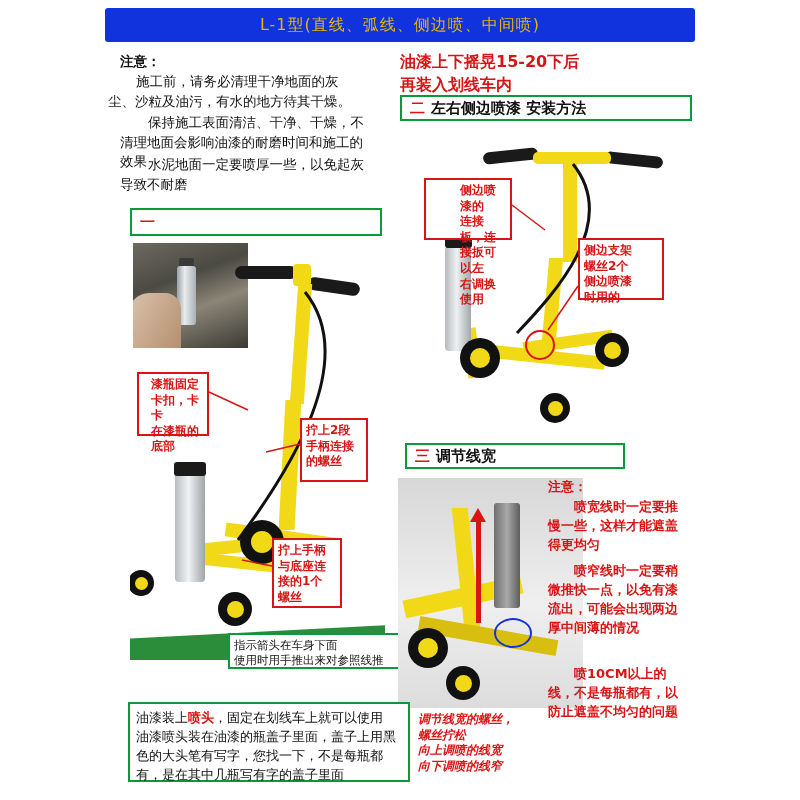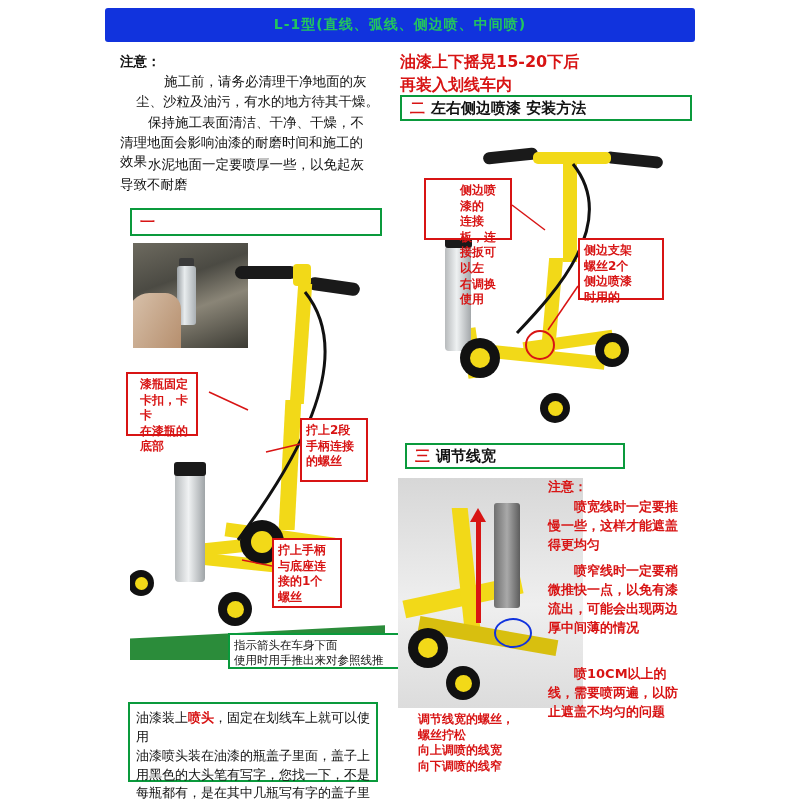--- a/index.html
+++ b/index.html
@@ -12,21 +12,21 @@
   }
   .page{position:absolute;inset:0;}
 
   
   .title-bar{
     position:absolute;left:105px;top:8px;width:590px;height:34px;
     background:#1133dd;border-radius:3px;
     display:flex;align-items:center;justify-content:center;
   }
   .title-bar span{
-    color:#22c55e;font-size:14px;font-weight:bold;letter-spacing:1px;
+    color:#eab308;font-size:16px;font-weight:normal;letter-spacing:1px;
     white-space:nowrap;
   }
 
   
   .txt{position:absolute;font-size:13.5px;line-height:1.45;color:#111;}
   .txt.note-label{font-weight:bold;}
   .redb{color:#d81414;font-weight:bold;}
 
   
   .sec{
@@ -84,21 +84,21 @@
 </head>
 <body>
 
 <div class="page">
 
   <div class="title-bar">
     <span>L-1型(直线、弧线、侧边喷、中间喷)</span>
   </div>
 
   <div class="txt note-label" style="left:120px;top:52px;">注意：</div>
-  <div class="txt" style="left:136px;top:72px;width:250px;text-indent:28px;">施工前，请务必清理干净地面的灰尘、沙粒及油污，有水的地方待其干燥。</div>
+  <div class="txt" style="left:108px;top:72px;width:250px;text-indent:28px;">施工前，请务必清理干净地面的灰尘、沙粒及油污，有水的地方待其干燥。</div>
   <div class="txt" style="left:120px;top:155px;width:250px;text-indent:28px;">水泥地面一定要喷厚一些，以免起灰导致不耐磨</div>
   <div class="txt" style="left:120px;top:113px;width:250px;text-indent:28px;">保持施工表面清洁、干净、干燥，不清理地面会影响油漆的耐磨时间和施工的效果</div>
 
   <div class="txt redb" style="left:400px;top:50px;width:300px;font-size:16px;white-space:pre-line;text-align:left;">油漆上下摇晃15-20下后
 再装入划线车内</div>
 
   <div class="sec" style="left:400px;top:95px;width:292px;height:26px;">
     <span class="num">二</span>
     <span class="lbl">左右侧边喷漆 安装方法</span>
   </div>
@@ -138,21 +138,21 @@
     <div class="mach-part wheel" style="left:88px;top:352px;width:34px;height:34px;"></div>
     <div class="mach-part wheel" style="left:-2px;top:330px;width:26px;height:26px;"></div>
 
     <svg style="position:absolute;left:0;top:0;width:310px;height:420px;">
       <path d="M175 52 C 230 120, 160 230, 108 300" stroke="#111" stroke-width="3" fill="none"></path>
     </svg>
 
     <div class="mach-part green-strip" style="left:-5px;top:392px;width:260px;height:28px;transform:skewY(-3deg);"></div>
   </div>
 
-  <div class="callout" style="left:126px;top:372px;width:72px;height:64px;white-space:pre-line;padding-left:12px;">漆瓶固定
+  <div class="callout" style="left:137px;top:372px;width:72px;height:64px;white-space:pre-line;padding-left:12px;">漆瓶固定
 卡扣，卡卡
 在漆瓶的
 底部</div>
 
   <div class="callout" style="left:300px;top:418px;width:68px;height:64px;white-space:pre-line;">拧上2段
 手柄连接
 的螺丝</div>
 
   <div class="callout" style="left:272px;top:538px;width:70px;height:70px;white-space:pre-line;">拧上手柄
 与底座连
@@ -213,30 +213,30 @@
     <div class="mach-part yellow-d" style="left:20px;top:150px;width:140px;height:16px;transform:rotate(10deg);"></div>
     <div class="mach-part wheel" style="left:10px;top:150px;width:40px;height:40px;"></div>
     <div class="mach-part wheel" style="left:48px;top:188px;width:34px;height:34px;"></div>
 
     <div class="mach-part" style="left:78px;top:40px;width:5px;height:105px;background:#d81414;"></div>
     <div class="mach-part" style="left:72px;top:30px;width:0;height:0;border-left:8px solid transparent;border-right:8px solid transparent;border-bottom:14px solid #d81414;"></div>
 
     <div class="circle-mark b" style="left:96px;top:140px;width:34px;height:26px;"></div>
   </div>
 
-  <div class="callout" style="left:418px;top:712px;width:190px;height:62px;white-space:pre-line;border:none;padding:0;">调节线宽的螺丝，
+  <div class="callout" style="left:418px;top:712px;width:190px;height:62px;white-space:pre-line;border:none;padding:0;font-style:italic;">调节线宽的螺丝，
 螺丝拧松
 向上调喷的线宽
 向下调喷的线窄</div>
 
   <div class="txt redb" style="left:548px;top:478px;width:130px;font-size:13px;">注意：</div>
   <div class="txt redb" style="left:548px;top:562px;width:132px;font-size:13px;text-indent:26px;">喷窄线时一定要稍微推快一点，以免有漆流出，可能会出现两边厚中间薄的情况</div>
   <div class="txt redb" style="left:548px;top:498px;width:132px;font-size:13px;text-indent:26px;">喷宽线时一定要推慢一些，这样才能遮盖得更均匀</div>
-  <div class="txt redb" style="left:548px;top:665px;width:132px;font-size:13px;text-indent:26px;">喷10CM以上的线，需要喷两遍，以防止遮盖不均匀的问题</div>
-
-  <div class="greenbox" style="left:128px;top:702px;width:250px;height:80px;">
+  <div class="txt redb" style="left:548px;top:665px;width:132px;font-size:13px;text-indent:26px;">喷10CM以上的线，不是每瓶都有，以防止遮盖不均匀的问题</div>
+
+  <div class="greenbox" style="left:128px;top:702px;width:282px;height:80px;">
     <div style="line-height:1.45;">
       <span>油漆装上</span><span class="redb">喷头</span><span>，固定在划线车上就可以使用</span>
     </div>
     <div style="line-height:1.45;">油漆喷头装在油漆的瓶盖子里面，盖子上用黑色的大头笔有写字，您找一下，不是每瓶都有，是在其中几瓶写有字的盖子里面</div>
   </div>
 
 </div>
 
 </body></html>

